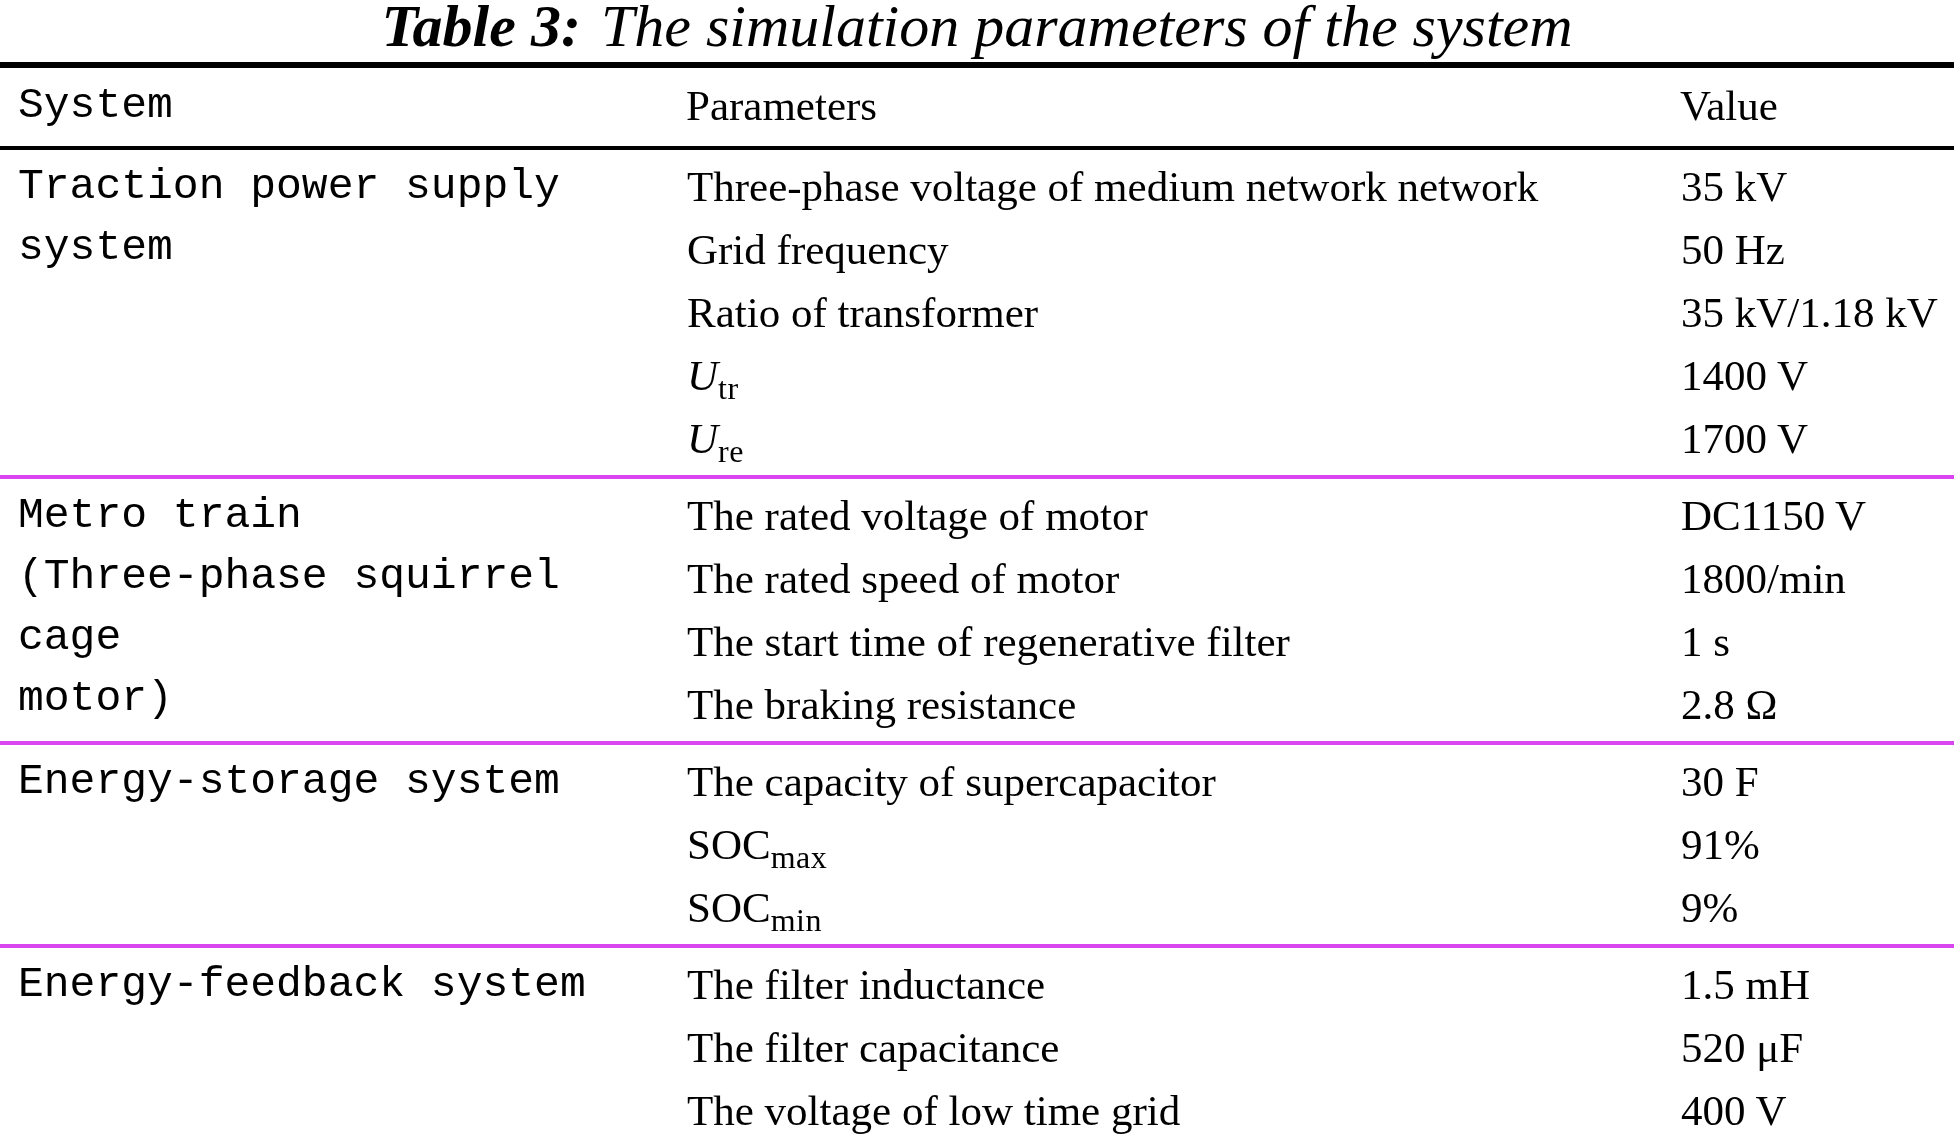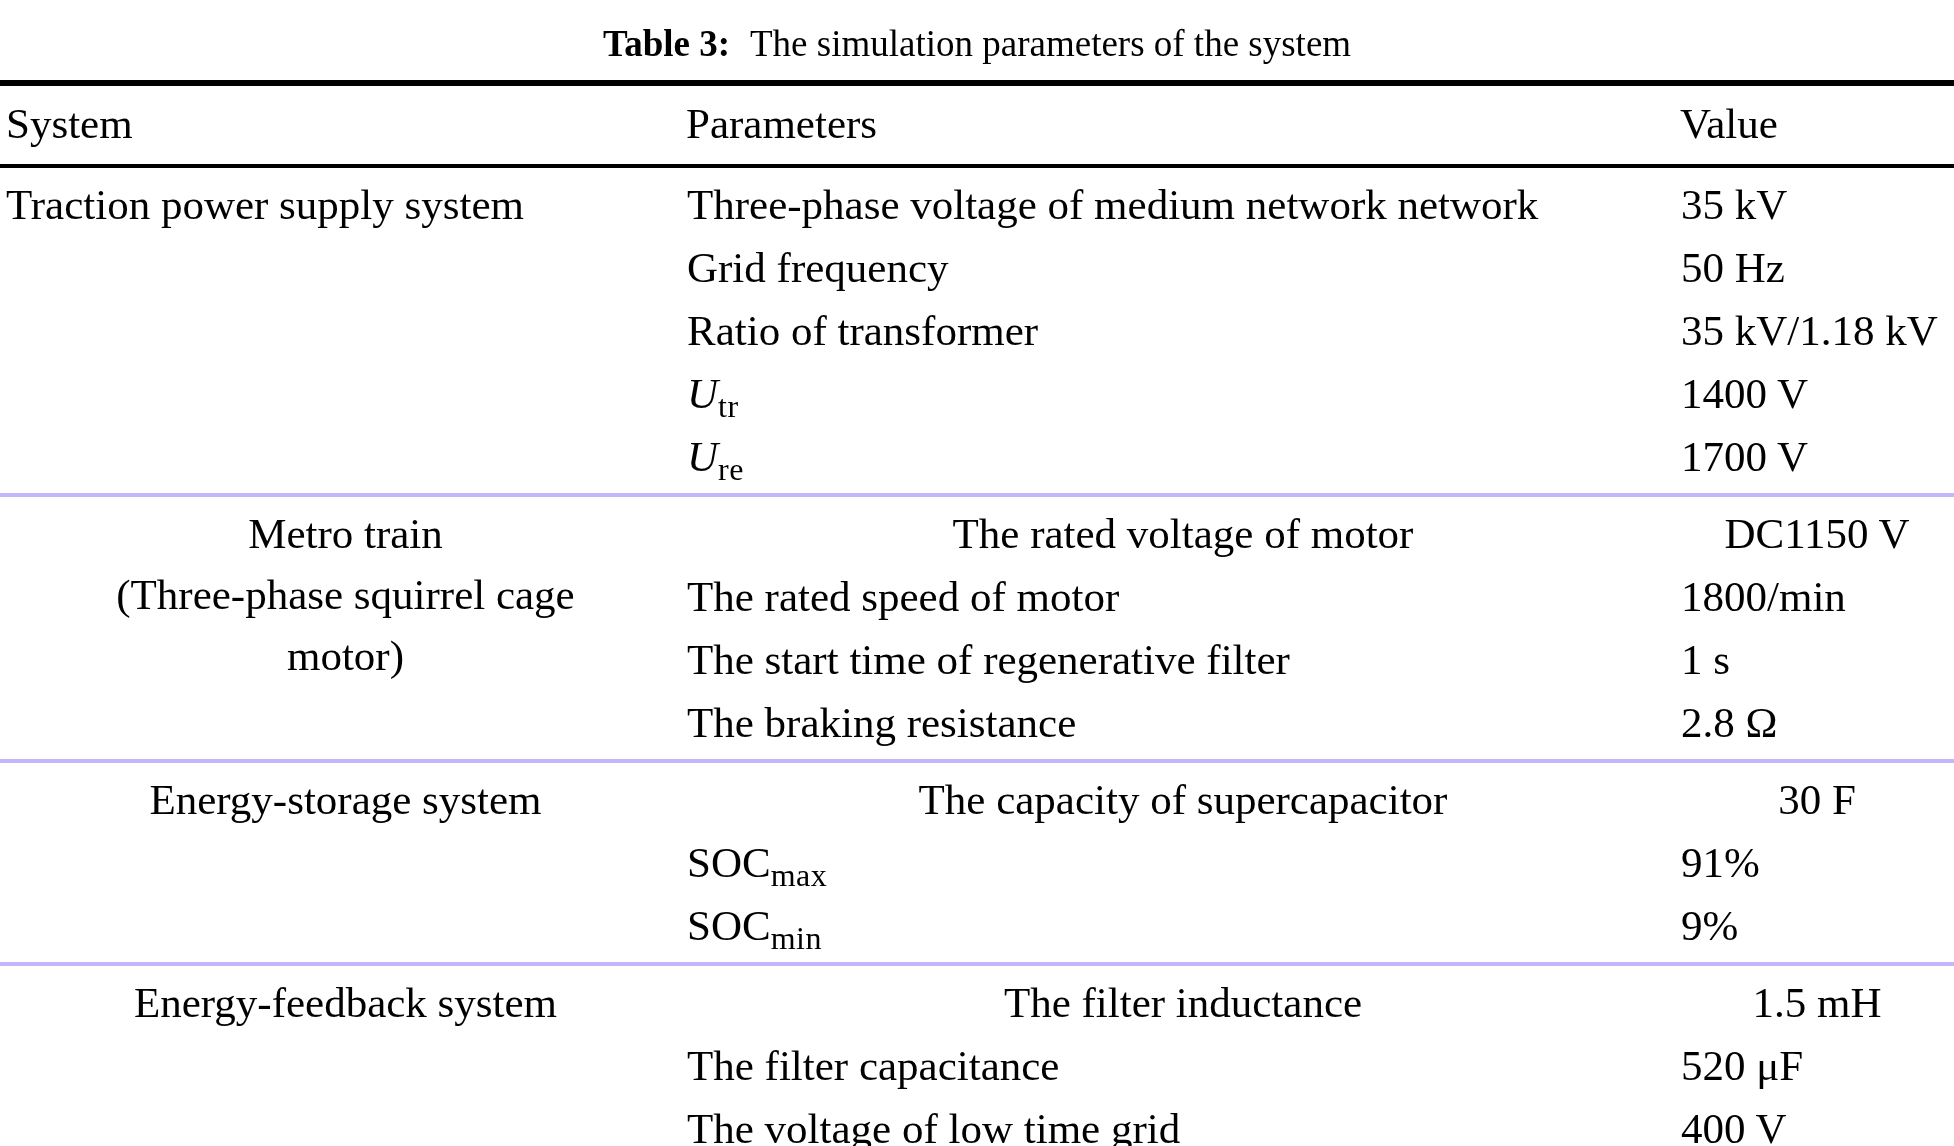--- a/index.html
+++ b/index.html
@@ -6,25 +6,26 @@
   body {
     width: 1954px;
     height: 1146px;
     background: #ffffff;
     color: #000000;
     font-family: "Liberation Serif", "DejaVu Serif", serif;
     overflow: hidden;
   }
   .caption {
     text-align: center;
-    font-size: 37px;
+    font-size: 60px;
     line-height: 52px;
-    padding-top: 18px;
+    padding-top: 0;
     margin-bottom: 10px;
     white-space: nowrap;
+    font-style: italic;
   }
   .cap-label { font-weight: 700; margin-right: 20px; }
 
   table.params {
     width: 1954px;
     border-collapse: collapse;
     table-layout: fixed;
     border-top: 6px solid #000;
     border-bottom: 6px solid #000;
   }
@@ -40,24 +41,24 @@
     padding: 14px 0 16px 0;
     border-bottom: 4px solid #000;
     white-space: nowrap;
   }
   td {
     font-size: 43px;
     line-height: 61px;
     vertical-align: top;
     overflow: hidden;
   }
-  th:first-child, td.system { padding-left: 6px; }
+  th:first-child, td.system { padding-left: 18px; font-family: Liberation Mono, monospace; }
   tbody tr:first-child td { padding-top: 6px; }
   tbody tr:last-child  td { padding-bottom: 6px; margin-top: 20px; }
-  tbody + tbody tr:first-child td { border-top: 4px solid #c4b5fd; text-align: center; }
+  tbody + tbody tr:first-child td { border-top: 4px solid #d946ef; }
 
   td.param, td.value { white-space: nowrap; }
   .italic { font-style: italic; }
   .sub {
     font-size: 32px;
     line-height: 0;
     vertical-align: -9px;
     letter-spacing: 0.5px;
   }
 </style>

